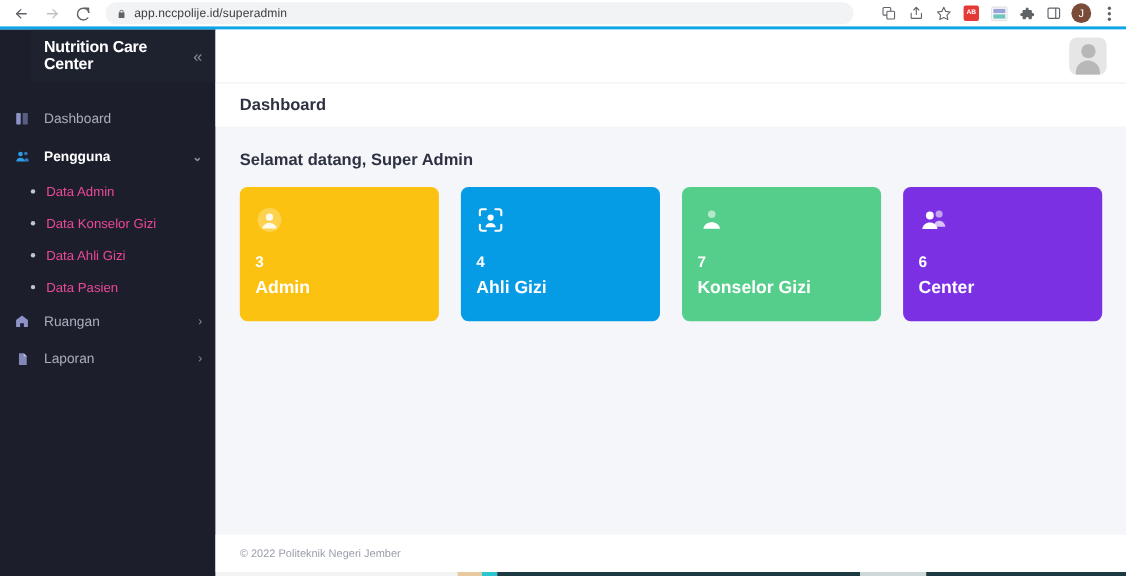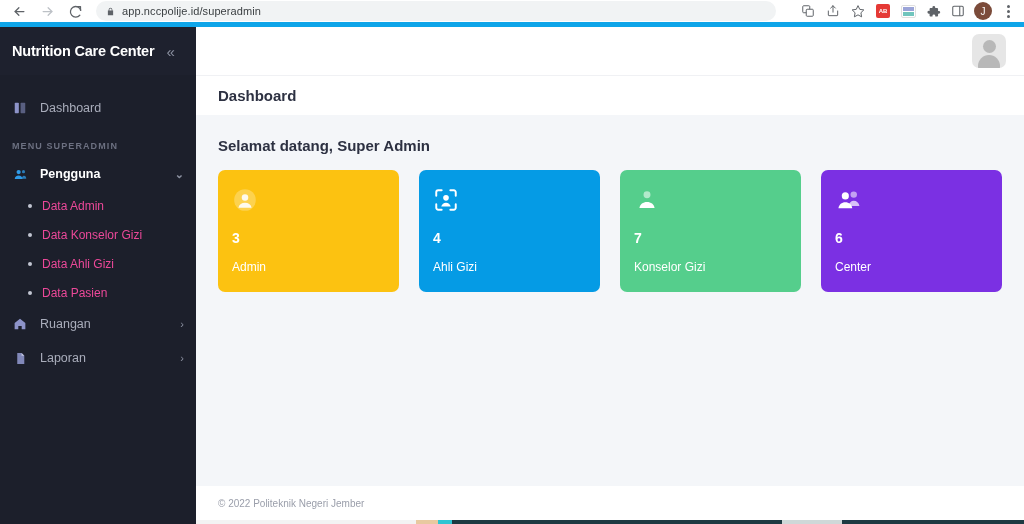--- a/index.html
+++ b/index.html
@@ -7,21 +7,21 @@
     width:1024px; height:524px; overflow:hidden;
     font-family:"Liberation Sans", sans-serif;
     background:#ffffff;
   }
   #app { position:relative; width:1024px; height:524px; }
 
   
   .browser-bar {
     position:absolute; top:0; left:0; width:1024px; height:27px;
     background:#ffffff; display:flex; align-items:center;
-    border-bottom:5px solid #0ea5e9;
+    border-bottom:3px solid #0ea5e9;
   }
   .nav-btns { display:flex; align-items:center; padding-left:6px; gap:2px; }
   .nav-btn {
     width:26px; height:24px; display:flex; align-items:center; justify-content:center;
     color:#5f6368; border-radius:50%;
   }
   .nav-btn.disabled { color:#bdc1c6; }
   .nav-btn svg { display:block; }
   .omnibox {
     flex:0 0 auto; margin-left:8px; height:20px; width:680px;
@@ -59,21 +59,21 @@
   .kebab { display:flex; flex-direction:column; gap:2px; align-items:center; }
   .kebab i { width:3px; height:3px; border-radius:50%; background:#5f6368; display:block; }
 
   
   .sidebar {
     position:absolute; top:27px; left:0; width:196px; height:493px;
     background:#1c1f2b; color:#c9ccd6; overflow:hidden;
   }
   .sidebar-brand {
     height:48px; display:flex; align-items:center; padding:0 12px;
-    background:#1e212e; gap:12px;
+    background:#1e212e; gap:12px;margin-left:28px;
   }
   .brand-text {
     font-size:14.5px; font-weight:bold; color:#ffffff; letter-spacing:-0.2px;
   }
   .brand-collapse { color:#8b90a0; font-size:15px; line-height:1; cursor:pointer; }
 
   .nav-section { padding-top:16px; }
   .nav-item {
     height:34px; display:flex; align-items:center; padding:0 12px; gap:12px;
     font-size:12.5px; color:#a9adbb; cursor:pointer; position:relative;
@@ -117,21 +117,21 @@
   .welcome { font-size:15px; font-weight:bold; color:#2d3142; margin-bottom:16px; }
 
   .cards { display:flex; gap:20px; }
   .card {
     width:181px; height:122px; border-radius:7px; padding:13px 14px;
     color:#ffffff; position:relative; display:flex; flex-direction:column;
     cursor:pointer;
   }
   .card .card-icon { height:34px; display:flex; align-items:center; }
   .card .card-count { font-size:14px; font-weight:bold; margin-top:14px; line-height:1; }
-  .card .card-label { font-size:12px; font-weight:normal; margin-top:16px; line-height:1; }
+  .card .card-label { font-size:16px; font-weight:bold; margin-top:9px; line-height:1; }
 
   .footer {
     position:absolute; left:0; bottom:0; width:828px; height:34px;
     background:#ffffff; display:flex; align-items:center; padding:0 22px;
   }
   .footer-text { font-size:10px; color:#9a9eaa; }
 
   
   .os-strip { position:absolute; left:0; bottom:0; width:1024px; height:4px; background:#ffffff; }
   .os-strip .seg1 { position:absolute; left:0; bottom:0; width:196px; height:4px; background:#1c1f2b; }
@@ -239,21 +239,20 @@
         <span class="nav-ic">
           <svg width="14" height="14" viewBox="0 0 24 24" fill="#8d93c9">
               <rect x="3" y="3" width="7" height="18" rx="1.2"></rect>
               <rect x="13" y="3" width="8" height="18" rx="1.2" opacity=".55"></rect>
             </svg>
         </span>
         <span>Dashboard</span>
       </div>
     </div>
 
-    <div class="section-label">MENU SUPERADMIN</div>
 
     <div class="nav-item active-blue">
       <span class="nav-ic">
         <svg width="15" height="15" viewBox="0 0 24 24" fill="#2f9be8">
             <circle cx="9" cy="8" r="3.4"></circle>
             <path d="M2.8 19c0-3.3 2.8-5.4 6.2-5.4s6.2 2.1 6.2 5.4z"></path>
             <circle cx="16.8" cy="7.4" r="2.5" opacity=".75"></circle>
             <path d="M14 18.9c.2-2.6 1.6-4.3 3.1-4.8 2.4-.3 4.1 1.5 4.1 4.8z" opacity=".75"></path>
           </svg>
       </span>

